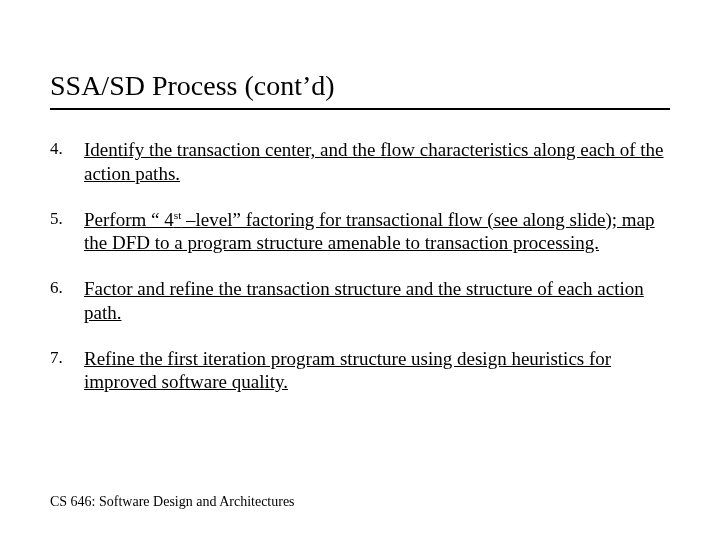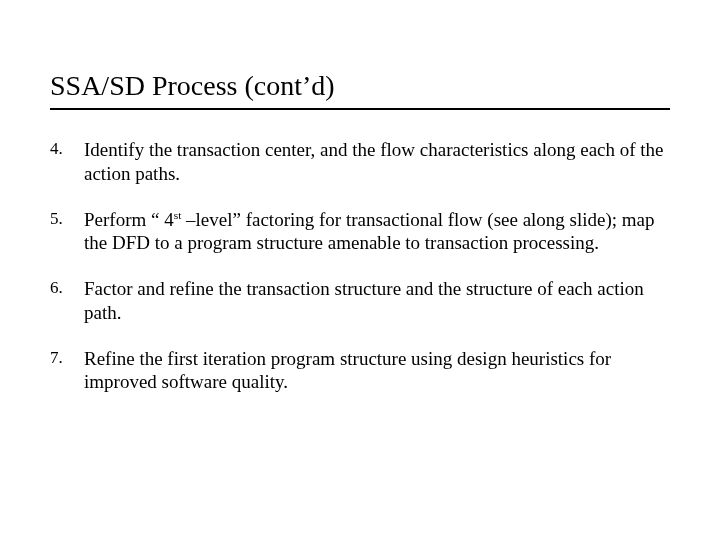--- a/index.html
+++ b/index.html
@@ -35,20 +35,21 @@
     line-height: 1.25;
     margin-bottom: 22px;
   }
   .item .num {
     width: 34px;
     flex-shrink: 0;
     font-size: 17px;
   }
   .item .txt {
     flex: 1;
+    text-decoration: underline;
   }
   .sup {
     font-size: 0.6em;
     vertical-align: super;
     line-height: 0;
     text-align: right;
   }
   .footer {
     position: absolute;
     left: 50px;
@@ -75,13 +76,14 @@
   <div class="item">
     <div class="num">6.</div>
     <div class="txt">Factor and refine the transaction structure and the structure of each action path.</div>
   </div>
 
   <div class="item">
     <div class="num">7.</div>
     <div class="txt">Refine the first iteration program structure using design heuristics for improved software quality.</div>
   </div>
 
+  <div class="footer">CS 646: Software Design and Architectures</div>
 </div>
 
 </body></html>

